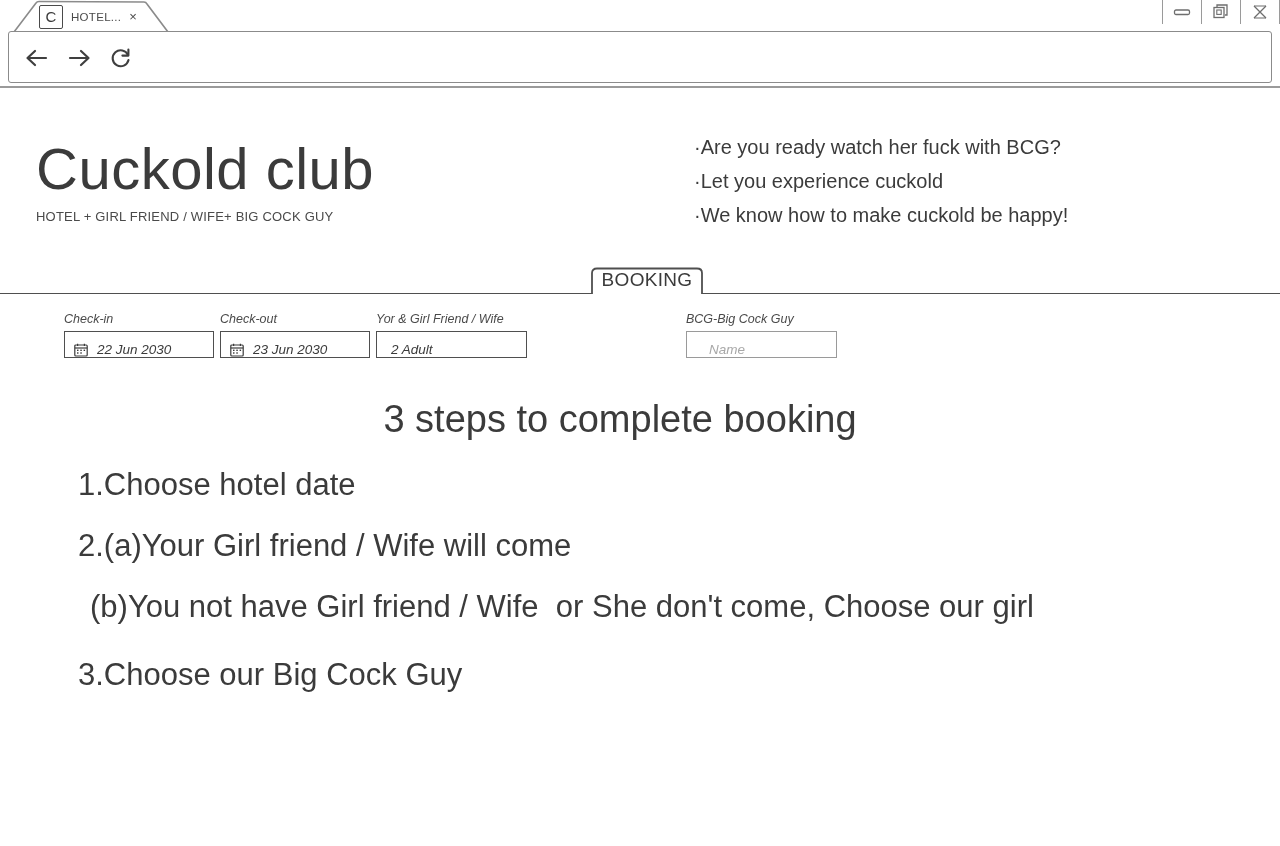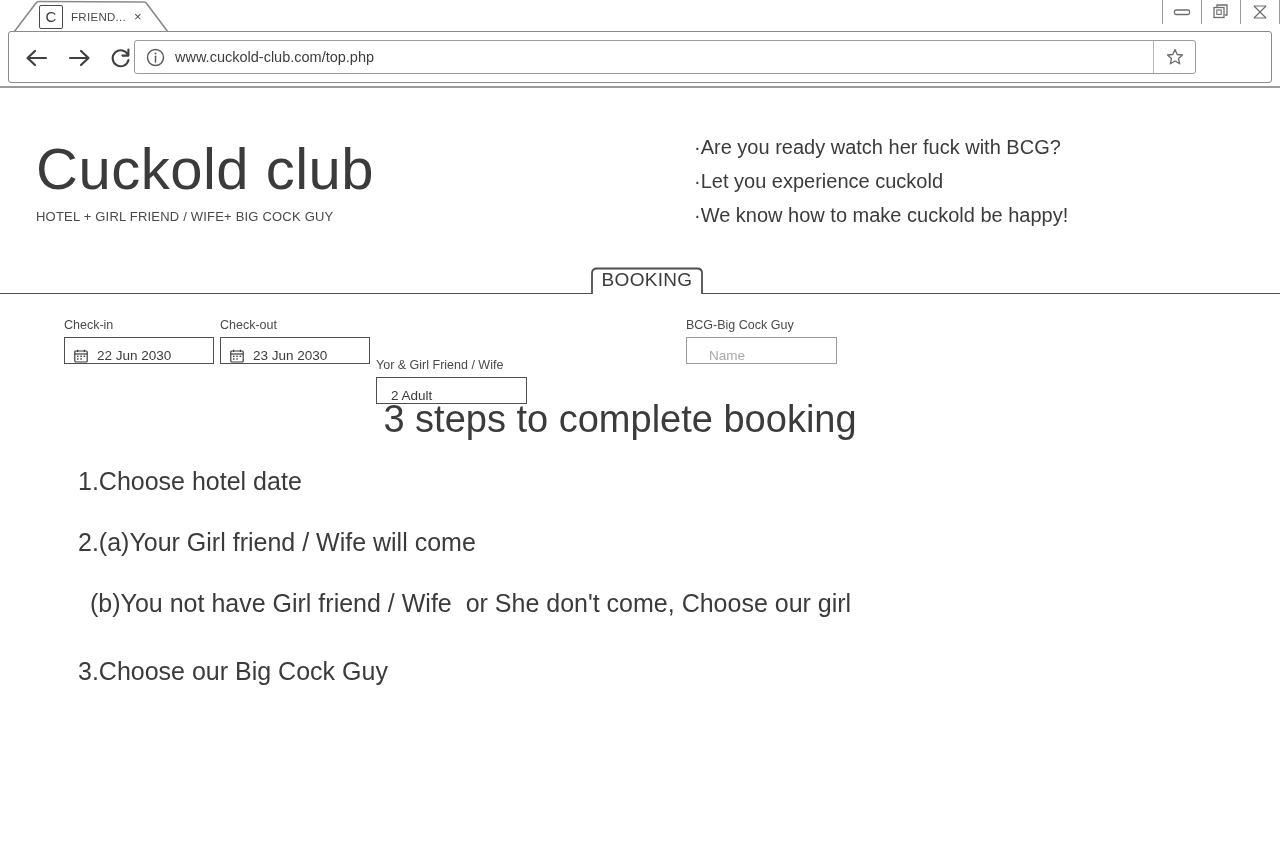--- a/index.html
+++ b/index.html
@@ -246,21 +246,22 @@
   
   .form-row {
     position: absolute;
     left: 0;
     top: 222px;
     width: 1280px;
     height: 60px;
   }
   .field {
     position: absolute;
-    top: 8px;
+    top: 2px;
+    font-style: italic;
   }
   .field-label {
     font-size: 12.5px;
     color: #4a4a4a;
     margin-bottom: 5px;
     white-space: nowrap;
   }
   .field-box {
     border: 1.8px solid #4f4f4f;
     height: 27px;
@@ -280,36 +281,36 @@
   .field-value {
     font-size: 13.5px;
     color: #3b3b3b;
     white-space: nowrap;
   }
   .field-value.pad { padding-left: 14px; }
   .field-value.placeholder { color: #a8a8a8; padding-left: 22px; }
 
   #field-checkin  { left: 64px;  width: 150px; }
   #field-checkout { left: 220px; width: 150px; }
-  #field-guests   { left: 376px; width: 151px; margin-top: 40px; }
+  #field-guests   { left: 376px; width: 151px; }
   #field-bcg      { left: 686px; width: 151px; }
 
   
   .steps-heading {
     position: absolute;
     left: 0;
     top: 310px;
     width: 1240px;
     text-align: center;
     font-size: 38px;
     color: #3b3b3b;
   }
   .step {
     position: absolute;
-    font-size: 25px;
+    font-size: 31px;
     line-height: 1.1;
     color: #3b3b3b;
     white-space: pre;
   }
   #step-1 { left: 78px; top: 380px; }
   #step-2 { left: 78px; top: 441px; }
   #step-2b { left: 90px; top: 502px; }
   #step-3 { left: 78px; top: 570px; }
 </style>
 </head>
@@ -318,21 +319,21 @@
 <div class="browser">
 
   <div class="tabstrip">
 
     <div class="tab">
       <svg class="tab-shape" viewBox="0 0 158 33" preserveAspectRatio="none">
         <path d="M2,32 L24,3 Q25,1.5 27,1.5 L132,2 Q134,2 135,4 L156,32" fill="none" stroke="#8b8b8b" stroke-width="1.6"></path>
       </svg>
       <div class="tab-inner">
         <div class="favicon">C</div>
-        <div class="tab-title">FRIEND...</div>
+        <div class="tab-title">HOTEL...</div>
         <div class="tab-close">×</div>
       </div>
     </div>
 
     <div class="winbtns">
       <div class="winbtn">
         <svg width="20" height="12" viewBox="0 0 20 12">
           <rect x="2.5" y="4" width="15" height="4.5" rx="1.5" fill="none" stroke="#6e6e6e" stroke-width="1.3"></rect>
         </svg>
       </div>
@@ -365,35 +366,20 @@
         </svg>
       </div>
       <div class="nav-icon">
         <svg width="24" height="24" viewBox="0 0 24 24">
           <path d="M19,9 A8,8 0 1 0 19.5,14" fill="none" stroke="#3f3f3f" stroke-width="2.1" stroke-linecap="round"></path>
           <path d="M19.4,3.5 L19.4,9.6 L13.4,9.6" fill="none" stroke="#3f3f3f" stroke-width="2.1" stroke-linecap="round" stroke-linejoin="round"></path>
         </svg>
       </div>
     </div>
 
-    <div class="urlbar">
-      <div class="info-icon">
-        <svg width="19" height="19" viewBox="0 0 19 19">
-          <circle cx="9.5" cy="9.5" r="8" fill="none" stroke="#5a5a5a" stroke-width="1.4"></circle>
-          <circle cx="9.5" cy="5.4" r="1" fill="#5a5a5a"></circle>
-          <path d="M9.5,8.2 L9.5,14" stroke="#5a5a5a" stroke-width="1.5" stroke-linecap="round"></path>
-        </svg>
-      </div>
-      <div class="url-text">www.cuckold-club.com/top.php</div>
-      <div class="star-cell">
-        <svg width="20" height="20" viewBox="0 0 20 20">
-          <path d="M10,2.6 L12.2,7.5 L17.5,8 L13.5,11.6 L14.7,16.8 L10,14 L5.3,16.8 L6.5,11.6 L2.5,8 L7.8,7.5 Z" fill="none" stroke="#6a6a6a" stroke-width="1.3" stroke-linejoin="round"></path>
-        </svg>
-      </div>
-    </div>
   </div>
 
   <div class="chrome-bottom"></div>
 </div>
 
 <div class="page">
 
   <div class="logo-block">
     <div class="logo-title">Cuckold club</div>
     <div class="logo-sub">HOTEL + GIRL FRIEND / WIFE+ BIG COCK GUY</div>

